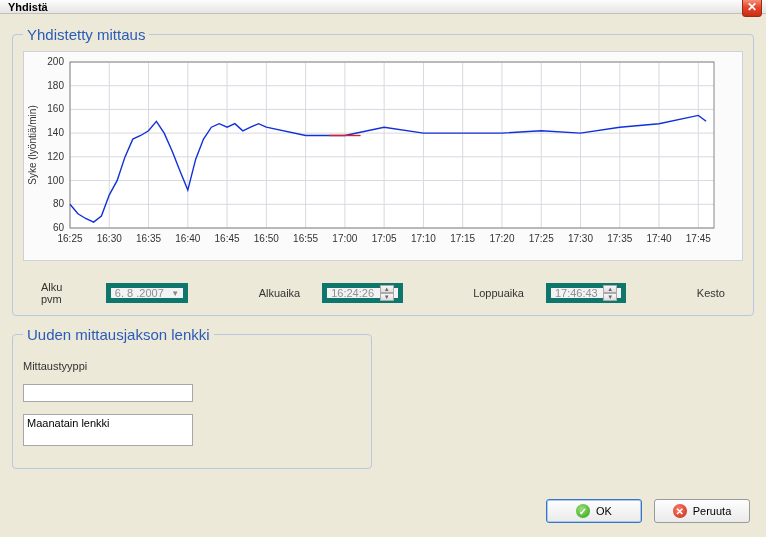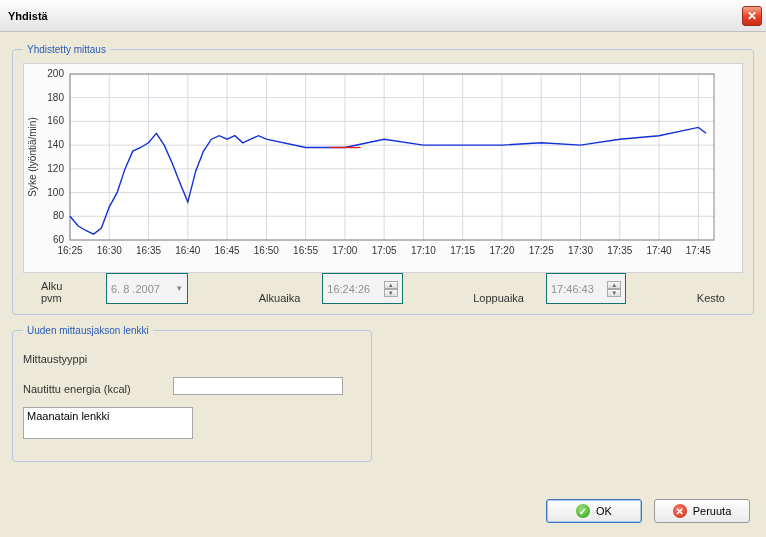--- a/index.html
+++ b/index.html
@@ -7,21 +7,21 @@
     margin: 0;
     padding: 0;
     font-family: Tahoma, Arial, sans-serif;
     font-size: 11px;
     background: #ece9d8;
     width: 766px;
     height: 537px;
     overflow: hidden;
   }
   .titlebar {
-    height: 32px;
+    height: 14px;
     background: linear-gradient(to bottom, #fdfdfd 0%, #f0f0f0 50%, #e5e5e5 100%);
     border-bottom: 1px solid #c0c0c0;
     display: flex;
     align-items: center;
     padding: 0 4px 0 8px;
     justify-content: space-between;
   }
   .titlebar-text { font-weight: bold; color: #000; }
   .close-btn {
     width: 20px; height: 20px;
@@ -32,61 +32,61 @@
     color: #fff; font-weight: bold; font-size: 12px;
     cursor: pointer;
   }
   .content { padding: 8px 12px; }
   fieldset {
     border: 1px solid #b8c8e0;
     border-radius: 4px;
     margin: 4px 0 10px 0;
     padding: 8px 10px 10px 10px;
   }
-  legend { color: #2a5bb8; padding: 0 4px; font-size: 10px; }
+  legend { color: #2a5bb8; padding: 0 4px; font-size: 15px; }
   .chart {
     background: #fbfbfc;
     border: 1px solid #d0d0d8;
     height: 210px;
     position: relative;
   }
   .chart svg { display: block; }
   .timerow {
     display: flex;
-    align-items: flex-end;
+    align-items: center;
     gap: 22px;
-    margin-top: 0;
+    margin-top: 20px;
     padding: 0 18px;
   }
   .timerow label { color: #333; }
   .timerow .gap { width: 28px; }
   .fld {
-    border: 1px solid #0f766e;
+    border: 5px solid #0f766e;
     background: #fff;
-    height: 31px;
+    height: 20px;
     padding: 2px 4px;
     font-size: 11px;
     display: flex;
     align-items: center;
   }
   .fld.readonly { color: #909090; background: #f3f3f3; }
   .fld .spin {
     margin-left: auto;
     width: 14px; height: 16px;
     display: flex; flex-direction: column;
   }
   .fld .spin span {
     flex: 1;
     background: linear-gradient(#f8f8f8,#dedede);
     border: 1px solid #aaa;
     font-size: 6px; line-height: 6px; text-align: center;
     color: #666;
   }
   .details fieldset { width: 360px; }
-  .details .row { display: flex; align-items: flex-end; margin: 6px 0 12px 0; }
+  .details .row { display: flex; align-items: center; margin: 6px 0 12px 0; }
   .details .row label { width: 150px; color: #333; padding-top: 3px; }
   .details select, .details input[type=text], .details textarea {
     border: 1px solid #a7a6aa;
     font-family: inherit; font-size: 11px;
     padding: 2px 3px;
     width: 170px;
   }
   .details select { height: 21px; }
   .details textarea { height: 32px; resize: none; }
   .btn-row {
@@ -224,21 +224,20 @@
     </div>
   </fieldset>
 
   <div class="details">
     <fieldset>
       <legend>Uuden mittausjakson lenkki</legend>
       <div class="row">
         <label>Mittaustyyppi</label>
       </div>
       <div class="row">
-        <label>Nautittu energia (kcal)</label>
         <input type="text" value="" style="">
       </div>
       <div class="row">
         <textarea style="">Maanatain lenkki</textarea>
       </div>
     </fieldset>
   </div>
 
 </div>
 

